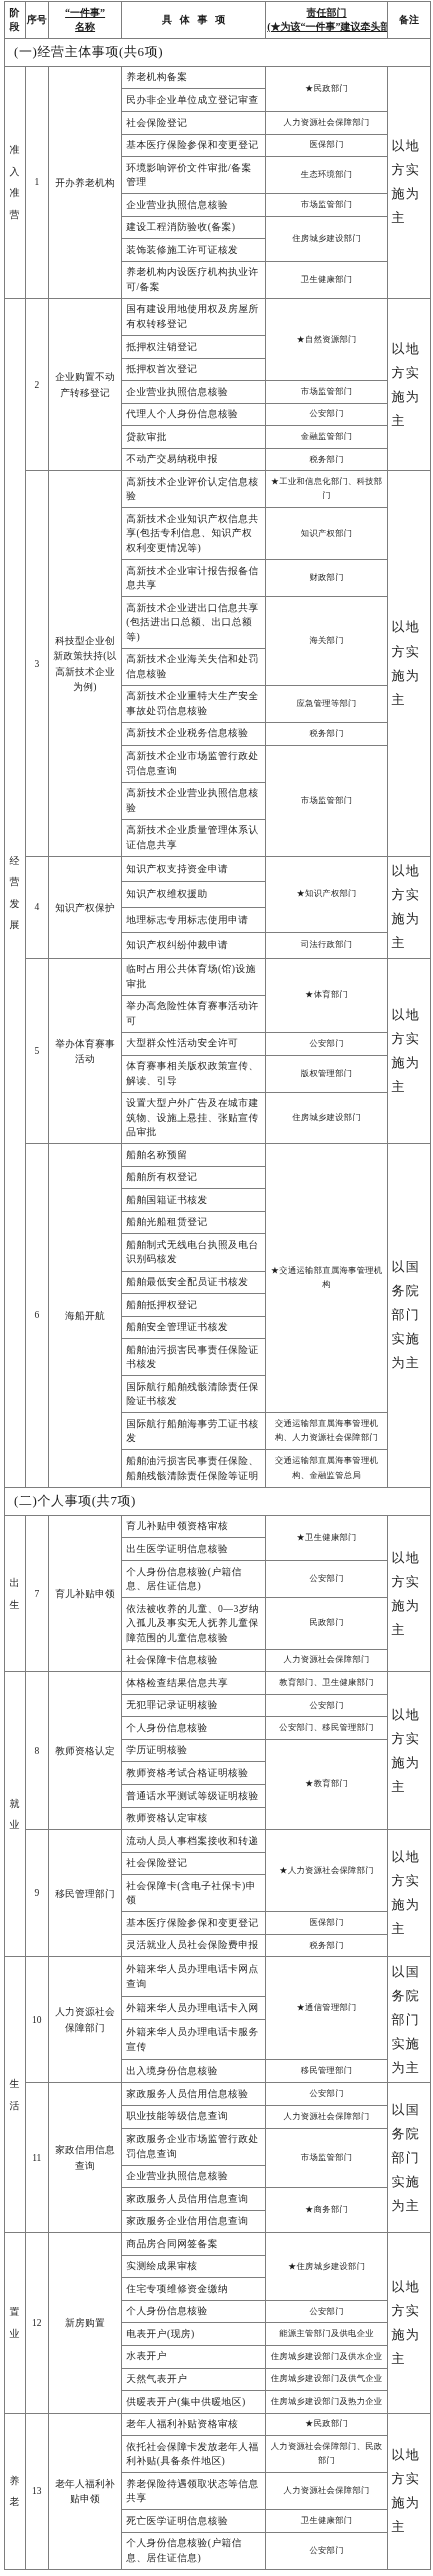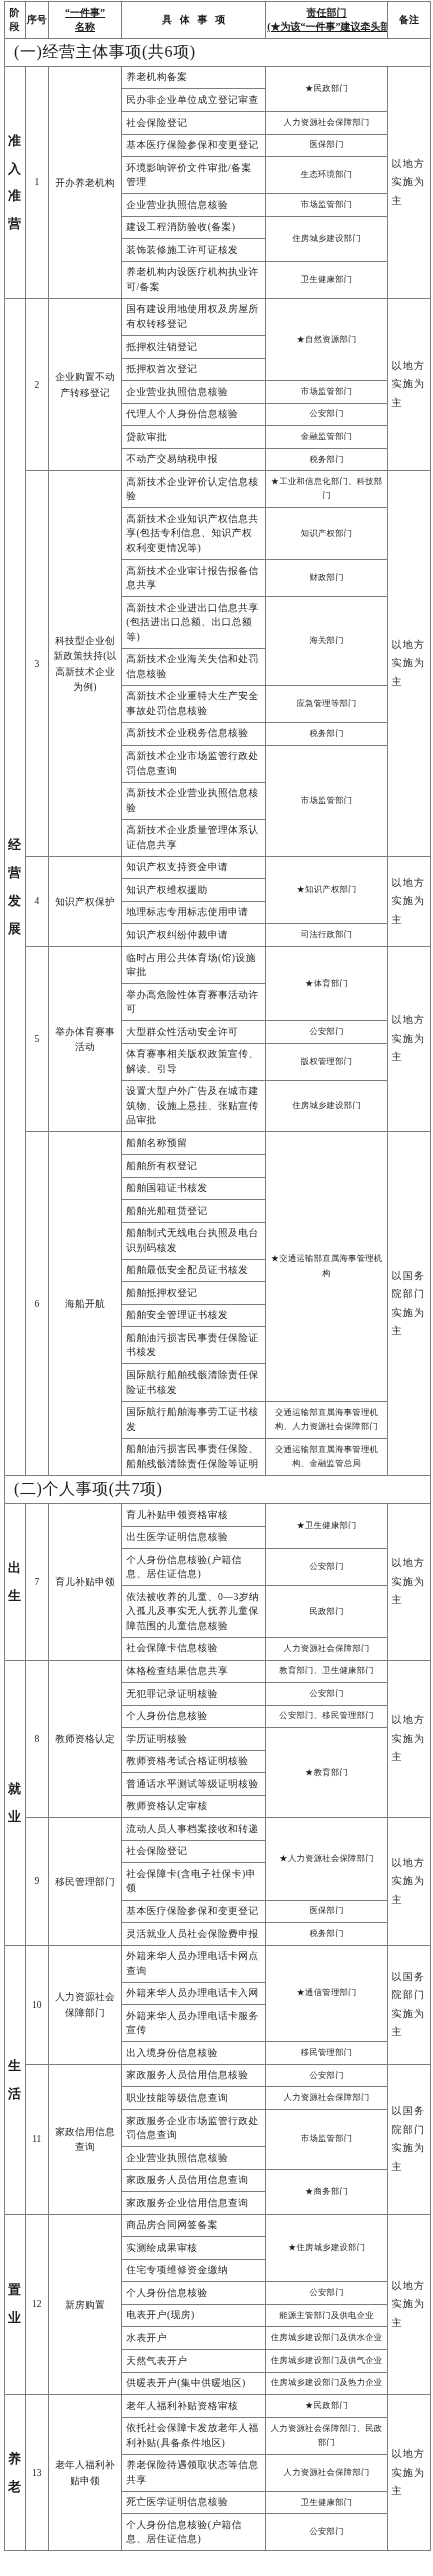--- a/index.html
+++ b/index.html
@@ -7,27 +7,27 @@
   }
   html,body{margin:0;padding:0;background:var(--bg);}
   body{width:434px;font-family:"Liberation Serif","DejaVu Serif",serif;color:var(--ink);}
   .page{width:373px;box-sizing:border-box;padding:1.2px 1.8px 2.4px 3.5px;}
   table.doc{border-collapse:collapse;table-layout:fixed;width:427px;border:1.2px solid var(--outer);}
   td,th{border:0.6px solid var(--grid);vertical-align:middle;overflow:hidden;}
   thead th{height:33px;font-size:10px;font-weight:bold;text-align:center;padding:1.2px;line-height:1.35;}
   th .l1,th .l2{display:block;text-decoration:underline;}
   th.th-items{letter-spacing:7.7px;text-indent:7.7px;}
   th .l2.small{font-size:10px;font-weight:bold;white-space:nowrap;letter-spacing:0;}
-  td.c-section{height:25px;font-size:16px;padding:1.2px 1.2px 1.2px 9.5px;text-align:left;letter-spacing:0.6px;}
-  td.c-stage{font-size:13px;text-align:center;word-break:break-all;line-height:2.15;padding:3.5px 1.2px;letter-spacing:0;font-weight:bold;}
+  td.c-section{height:25px;font-size:13px;padding:1.2px 1.2px 1.2px 9.5px;text-align:left;letter-spacing:0.6px;}
+  td.c-stage{font-size:10px;text-align:center;word-break:break-all;line-height:2.15;padding:3.5px 1.2px;letter-spacing:0;}
   td.c-no{font-size:9.5px;text-align:center;padding:1.2px;}
   td.c-name{font-size:9.7px;text-align:center;padding:2.4px 3.5px;line-height:1.6;letter-spacing:0.3px;word-break:break-all;}
   td.c-item{font-size:9.7px;text-align:left;padding:3.5px 4.1px;line-height:1.5;letter-spacing:0.5px;word-break:break-all;}
   td.c-dept{font-size:8.3px;text-align:center;padding:2.4px 3px;line-height:1.7;letter-spacing:0.3px;word-break:break-all;}
-  td.c-note{font-size:10px;text-align:left;padding:2.4px 3.5px;line-height:1.85;letter-spacing:1.2px;word-break:break-all;}
+  td.c-note{font-size:13px;text-align:left;padding:2.4px 3.5px;line-height:1.85;letter-spacing:1.2px;word-break:break-all;}
 </style>
 </head>
 <body>
 
 <div class="page">
   <table class="doc">
     <colgroup>
       <col style="width:21px">
         <col style="width:23.6px">
         <col style="width:73px">

